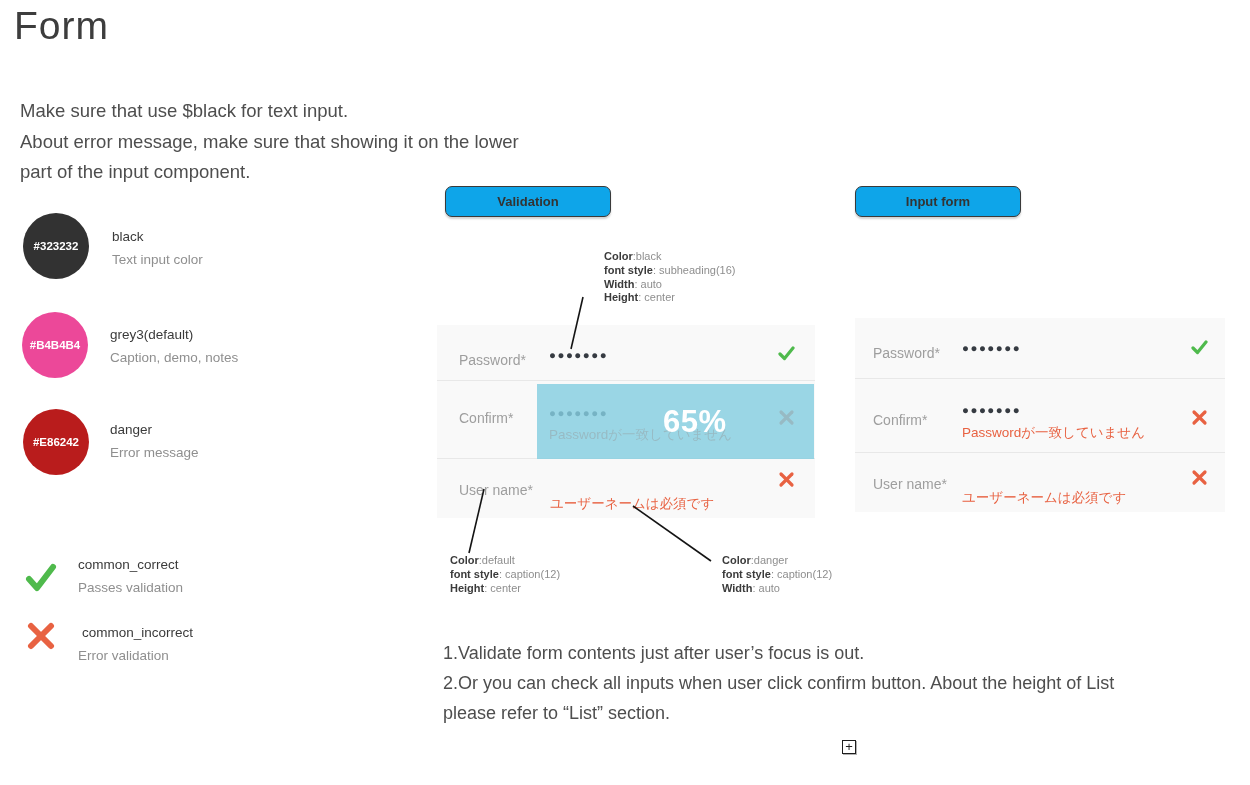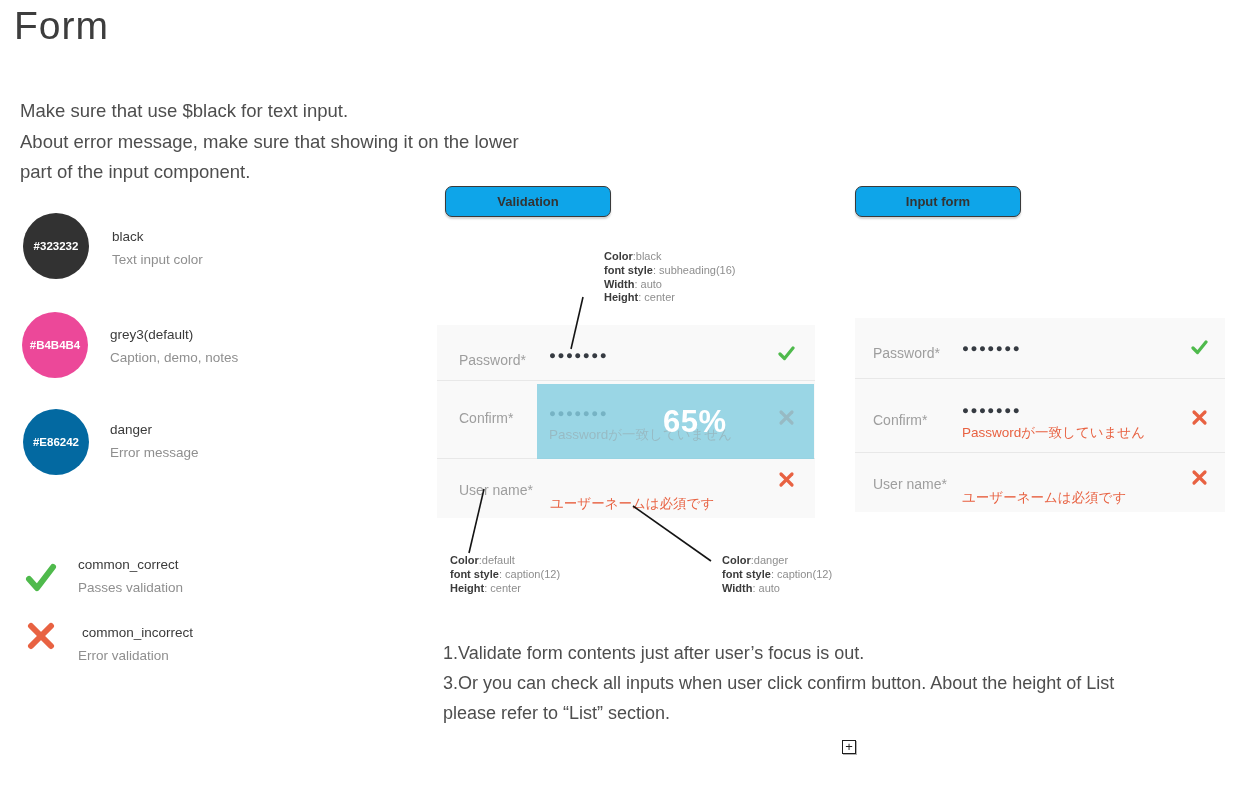--- a/index.html
+++ b/index.html
@@ -67,21 +67,21 @@
   </div>
 
   <div class="swatch" style="left:22px; top:312px; background:#ec4899;">
     <span>#B4B4B4</span>
   </div>
   <div class="legend-text" style="left:110px; top:327px;">
     <div class="legend-name">grey3(default)</div>
     <div class="legend-desc">Caption, demo, notes</div>
   </div>
 
-  <div class="swatch" style="left:23px; top:409px; background:#0369a1;">
+  <div class="swatch" style="left:23px; top:409px; background:#b91c1c;">
     <span>#E86242</span>
   </div>
   <div class="legend-text" style="left:110px; top:422px;">
     <div class="legend-name">danger</div>
     <div class="legend-desc">Error message</div>
   </div>
 
   <svg class="legend-icon" style="left:25px; top:562px;" width="32" height="32" viewBox="0 0 32 32">
     <polyline points="4,17 12,26 28,5" fill="none" stroke="#4FBA4C" stroke-width="6" stroke-linecap="round" stroke-linejoin="round"></polyline>
   </svg>
@@ -183,21 +183,21 @@
   </div>
 
   <svg class="pointer-lines">
     <line x1="583" y1="297" x2="571" y2="349" stroke="#141414" stroke-width="1.6"></line>
     <line x1="484" y1="489" x2="469" y2="553" stroke="#141414" stroke-width="1.6"></line>
     <line x1="633" y1="506" x2="711" y2="561" stroke="#141414" stroke-width="1.6"></line>
   </svg>
 
   <div class="notes">
     <div>1.Validate form contents just after user’s focus is out.</div>
-    <div>3.Or you can check all inputs when user click confirm button. About the height of List</div>
+    <div>2.Or you can check all inputs when user click confirm button. About the height of List</div>
     <div>please refer to “List” section.</div>
   </div>
 
   <div class="img-placeholder">
     <span>+</span>
   </div>
 
 </div>
 
 </body></html>

